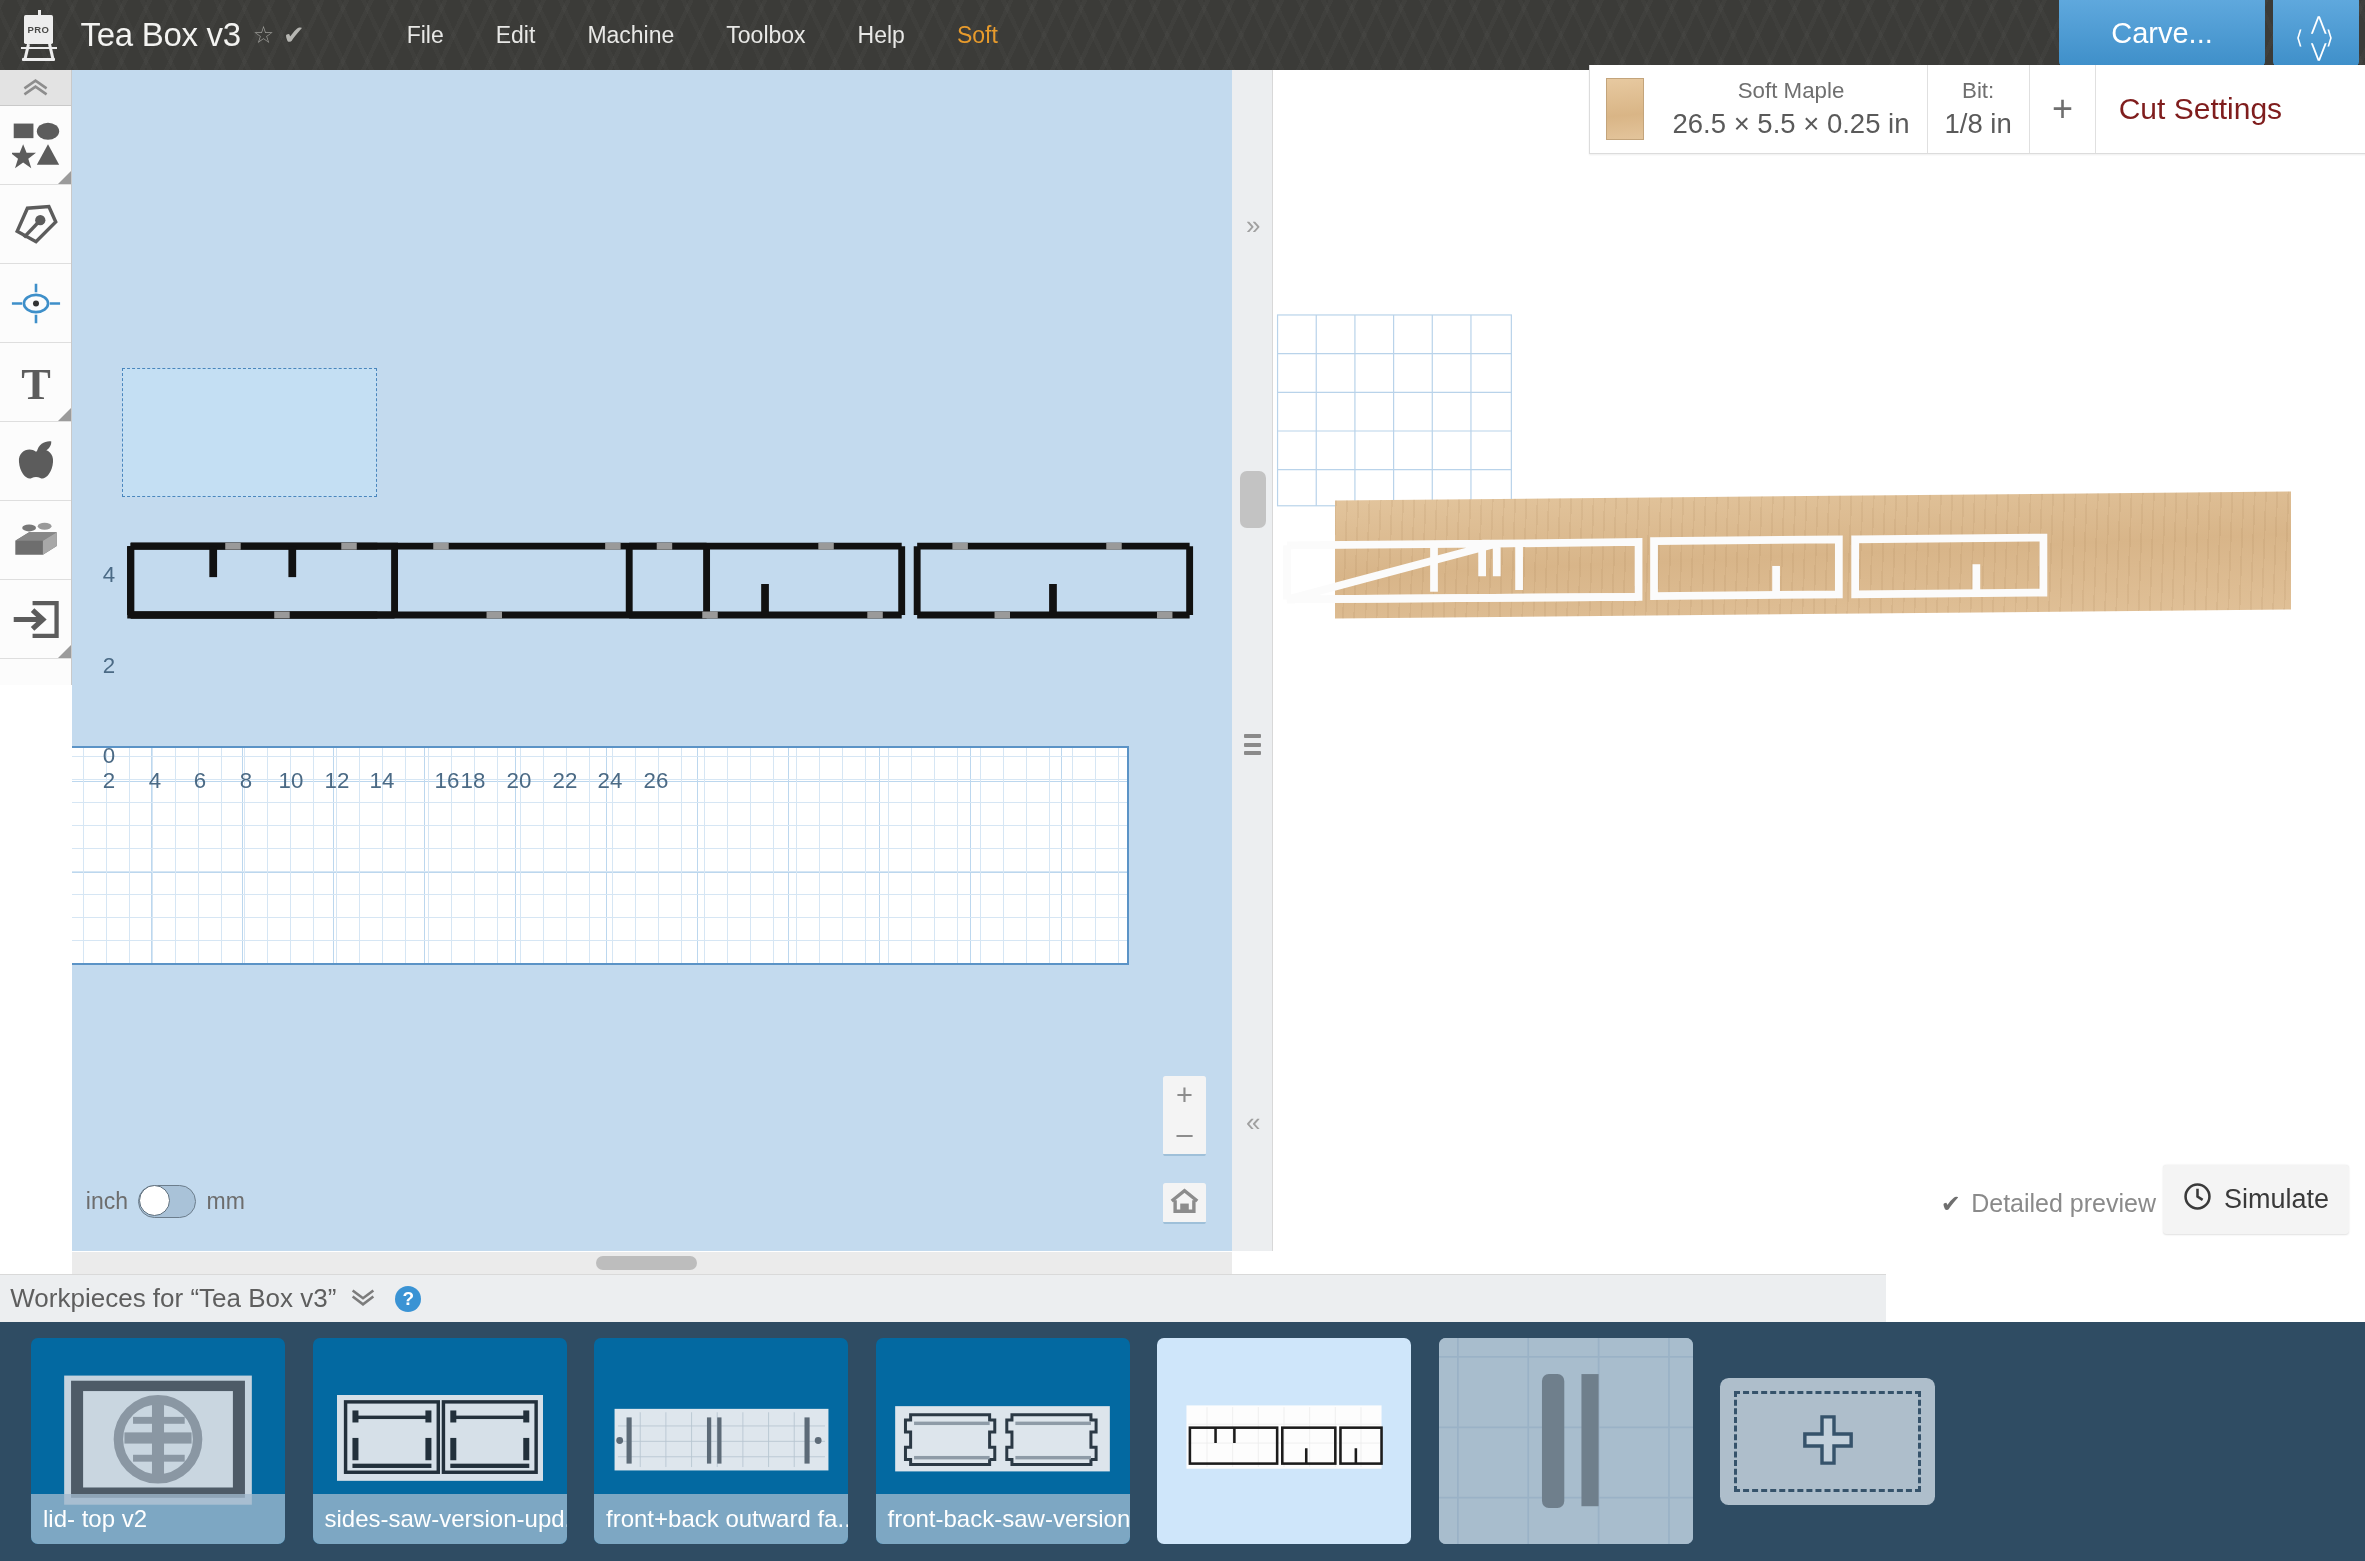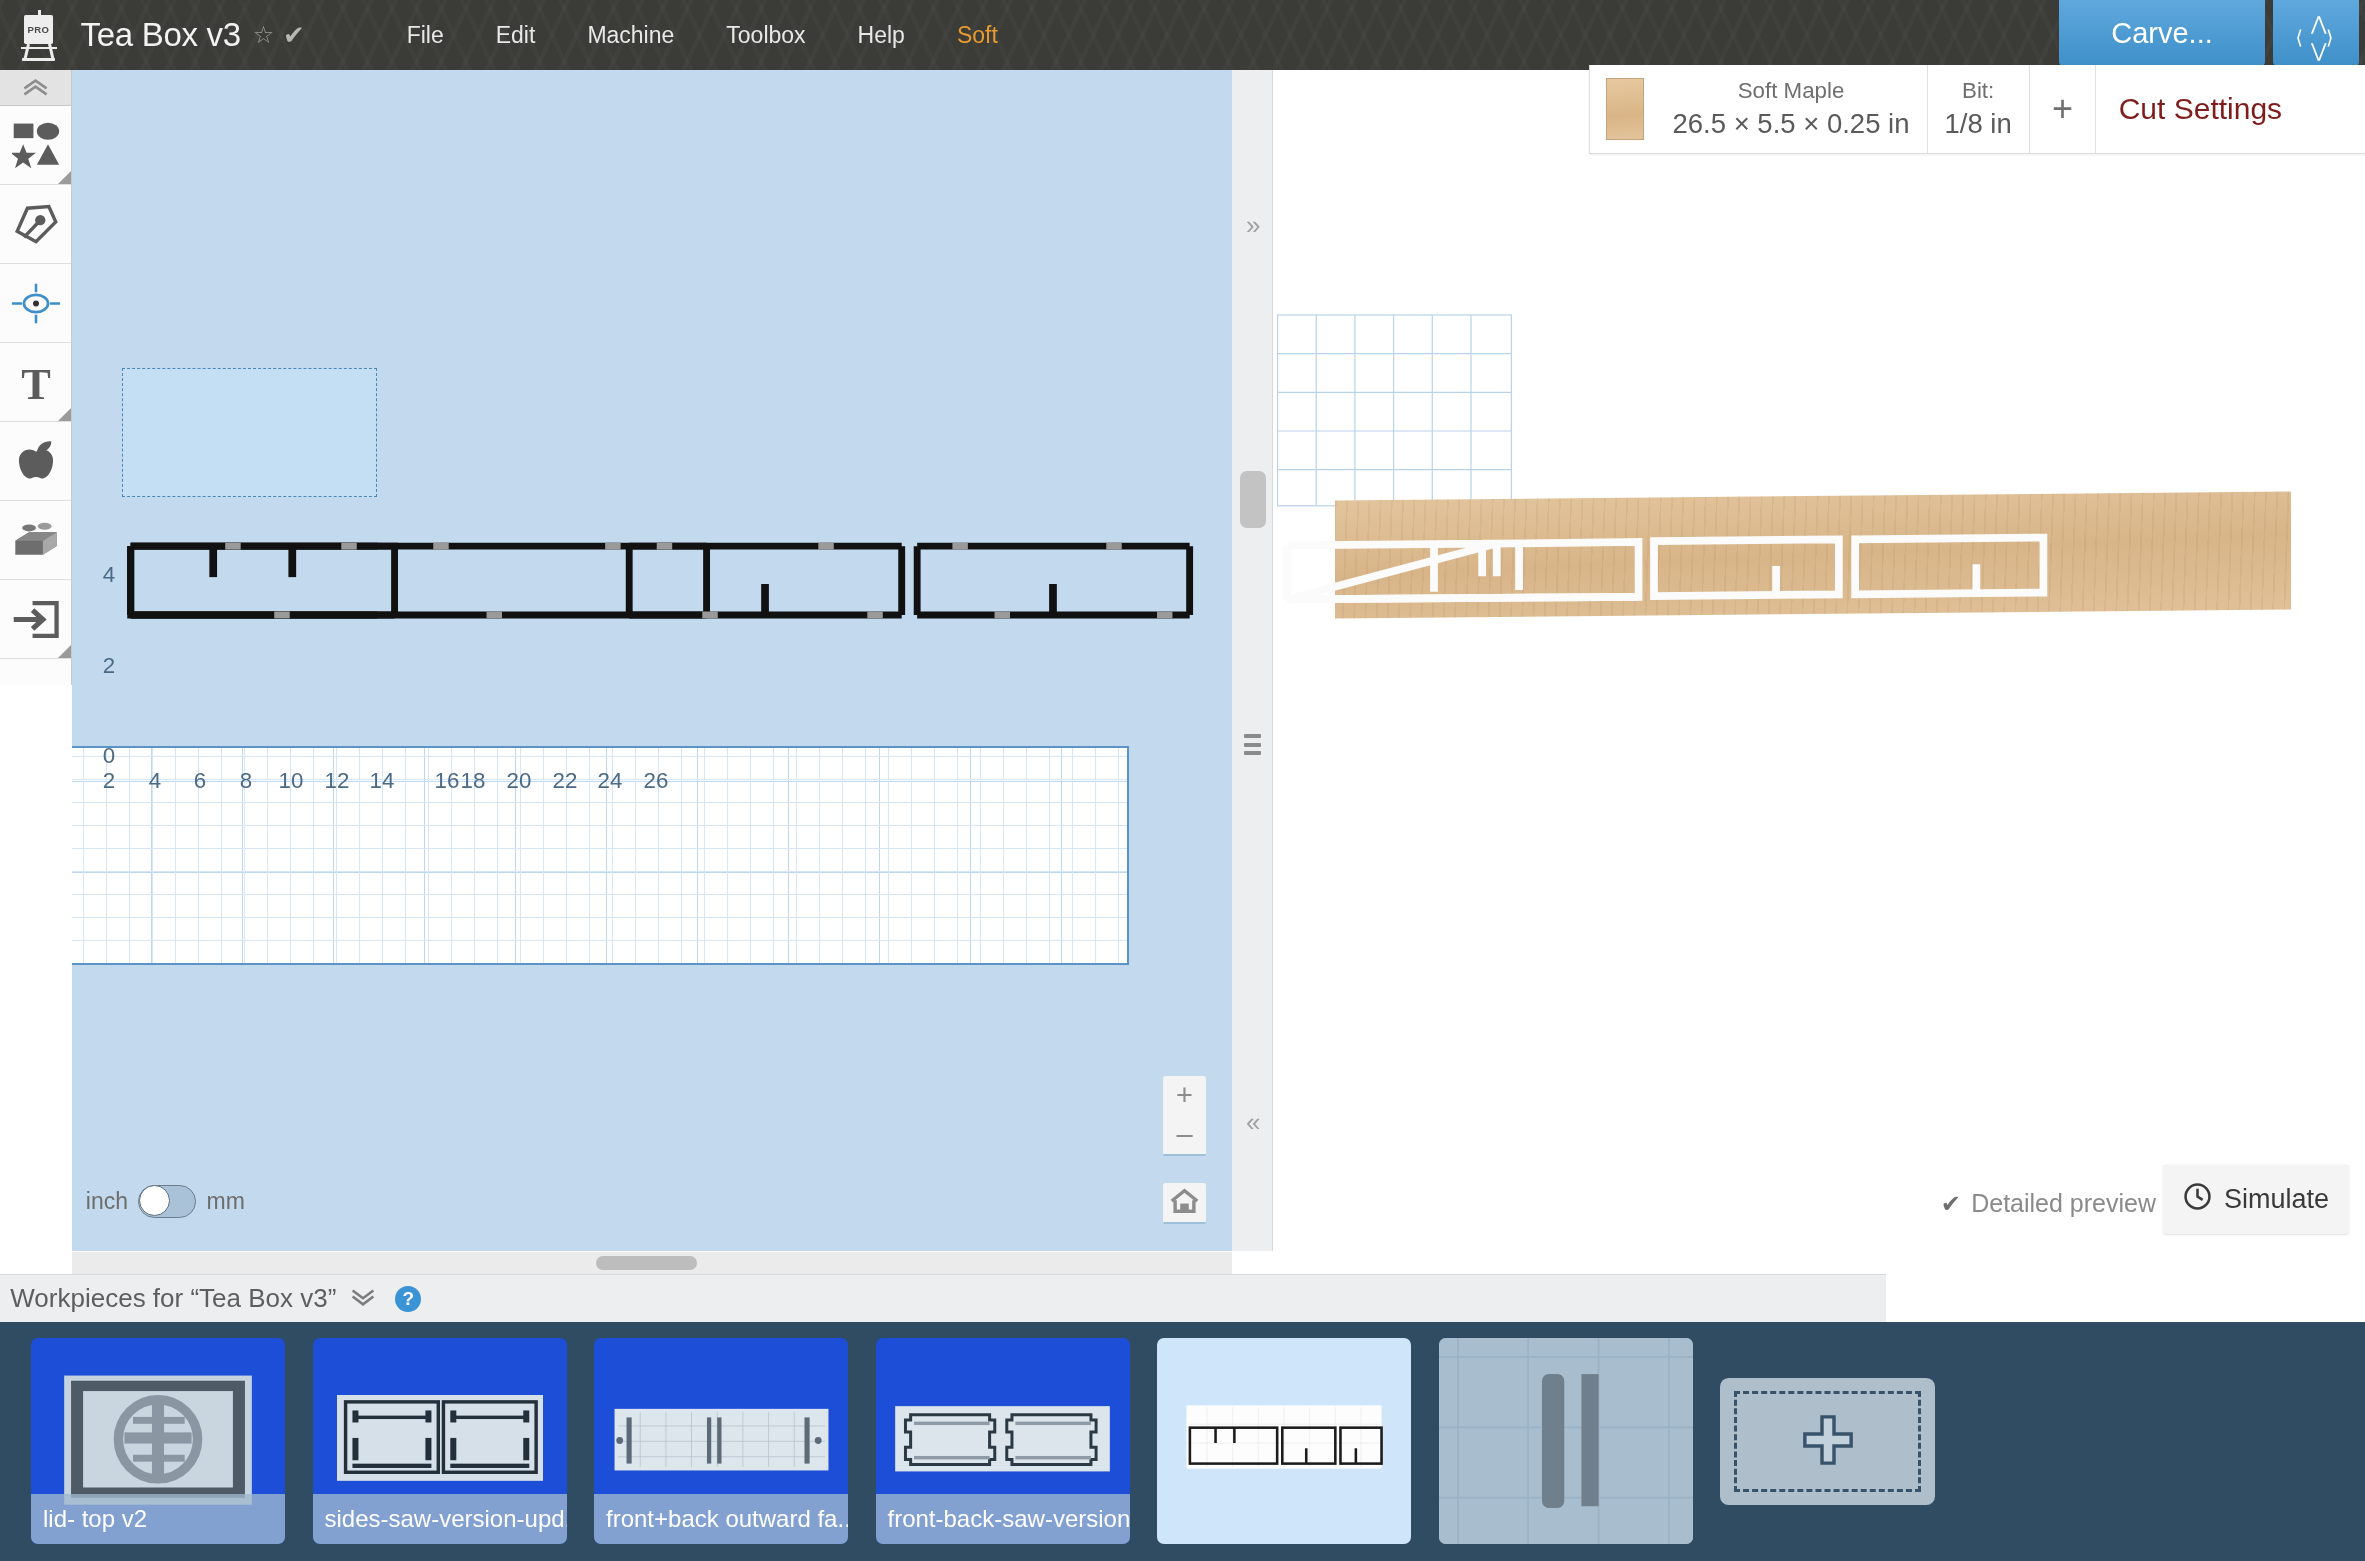--- a/index.html
+++ b/index.html
@@ -204,21 +204,21 @@
   .wpheader .dchev{ color:#7c7c7c; font-size:22.3px; margin-left:13.8px;}
   .wpheader .qmark{
     margin-left:19px; width:26px; height:26px; border-radius:50%; background:#3a93d4;
     color:#fff; font-size:19px; display:flex; align-items:center; justify-content:center; font-weight:bold;
   }
   .wpstrip{
     position:absolute; left:0; top:1322px; width:2366px; height:239px; background:#2f4c63;
     display:flex; align-items:flex-start; padding:15.5px 0 0 31px; gap:27.5px;
   }
   .wp{
-    width:254px; height:206px; border-radius:6.9px; background:#1d4ed8; position:relative; overflow:hidden;
+    width:254px; height:206px; border-radius:6.9px; background:#0369a1; position:relative; overflow:hidden;
   }
   .wp.sel{ background:#cfe6fa; }
   .wp.plain{ background:#a8bdcd; }
   .wp .cap{
     position:absolute; left:0; bottom:0; width:100%; height:50px;
     background:rgba(160,185,205,.78); color:#fff; font-size:24px;
     display:flex; align-items:center; padding-left:12px; white-space:nowrap; overflow:hidden;
   }
   .wp .thumbwrap{ position:absolute; inset:0; display:flex; align-items:center; justify-content:center;}
   .wp svg{ display:block; }

